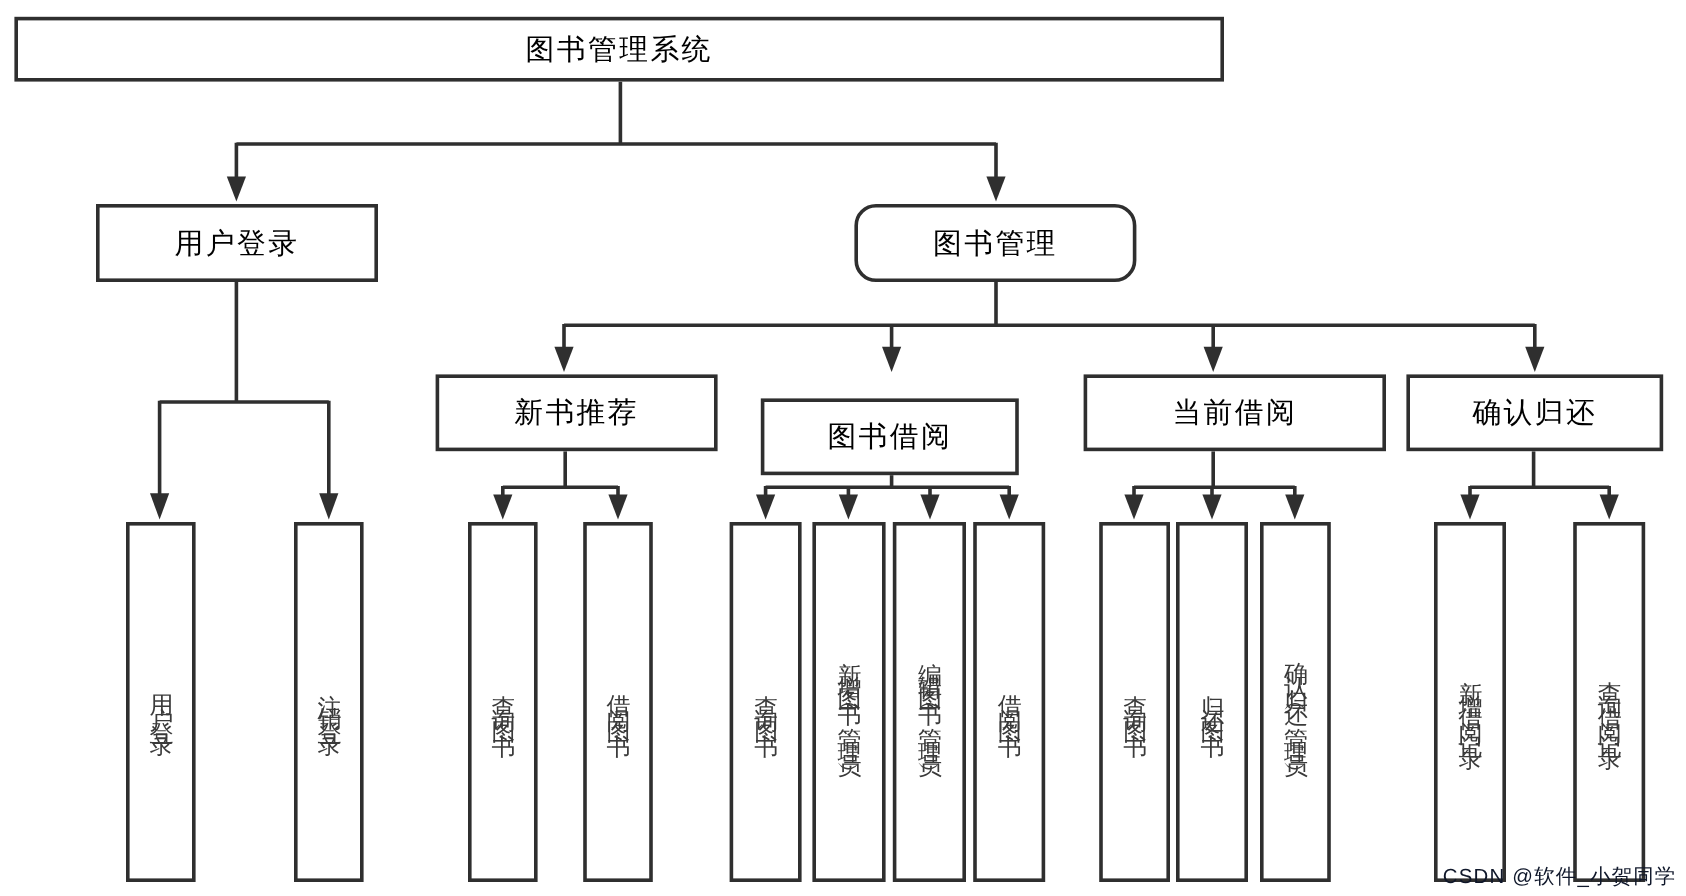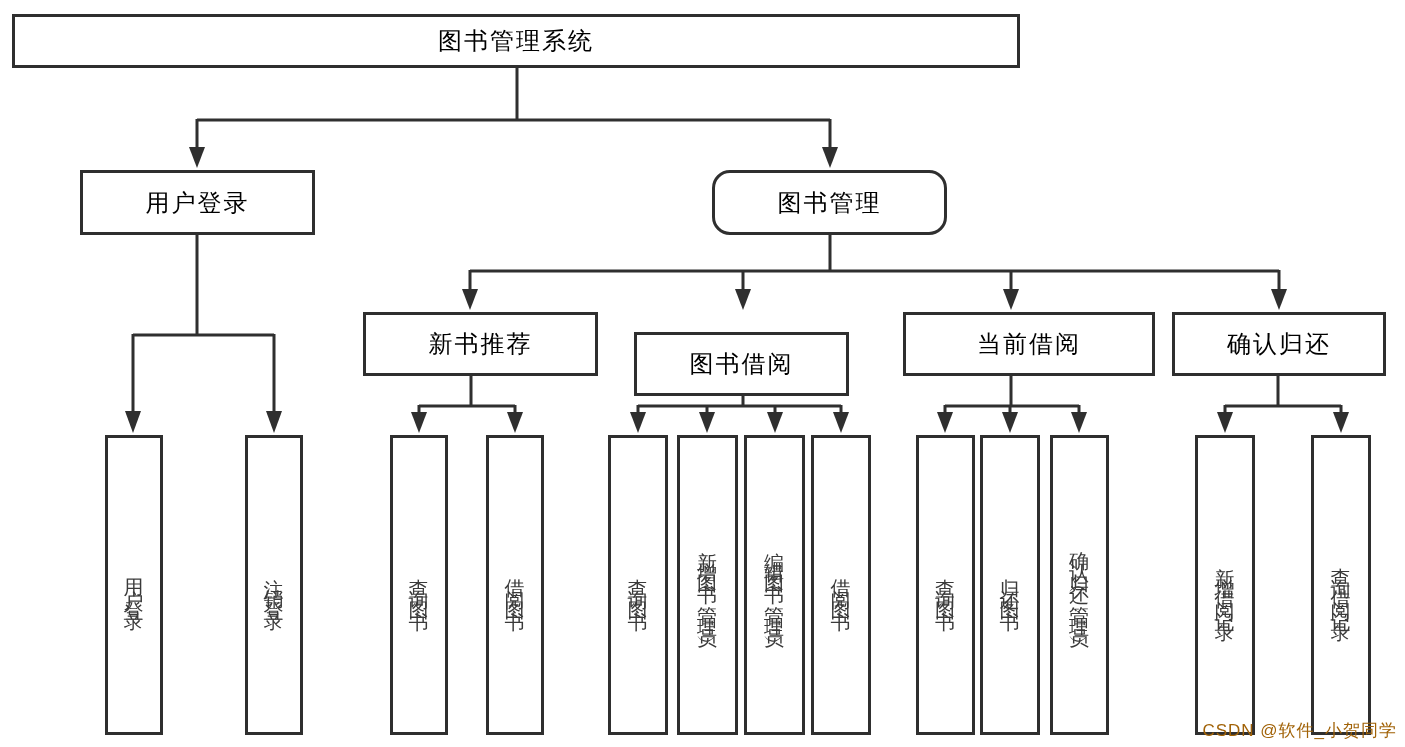--- a/index.html
+++ b/index.html
@@ -35,21 +35,21 @@
   .n-leaf-5 {left:677px;width:61px;}
   .n-leaf-6 {left:744px;width:61px;}
   .n-leaf-7 {left:811px;width:60px;}
   .n-leaf-8 {left:916px;width:59px;}
   .n-leaf-9 {left:980px;width:60px;}
   .n-leaf-10{left:1050px;width:59px;}
   .n-leaf-11{left:1195px;width:60px;}
   .n-leaf-12{left:1311px;width:60px;}
   .watermark{
     position:absolute;right:8px;bottom:5px;font-size:17px;
-    color:#a16207;letter-spacing:1px;white-space:nowrap;
+    color:#0f172a;letter-spacing:1px;white-space:nowrap;
   }
 </style>
 </head>
 <body>
 
 <div class="canvas">
 
   <svg class="connectors" width="1405" height="747" viewBox="0 0 1405 747">
     <g stroke="#2f2f2f" stroke-width="3" fill="none">
 

